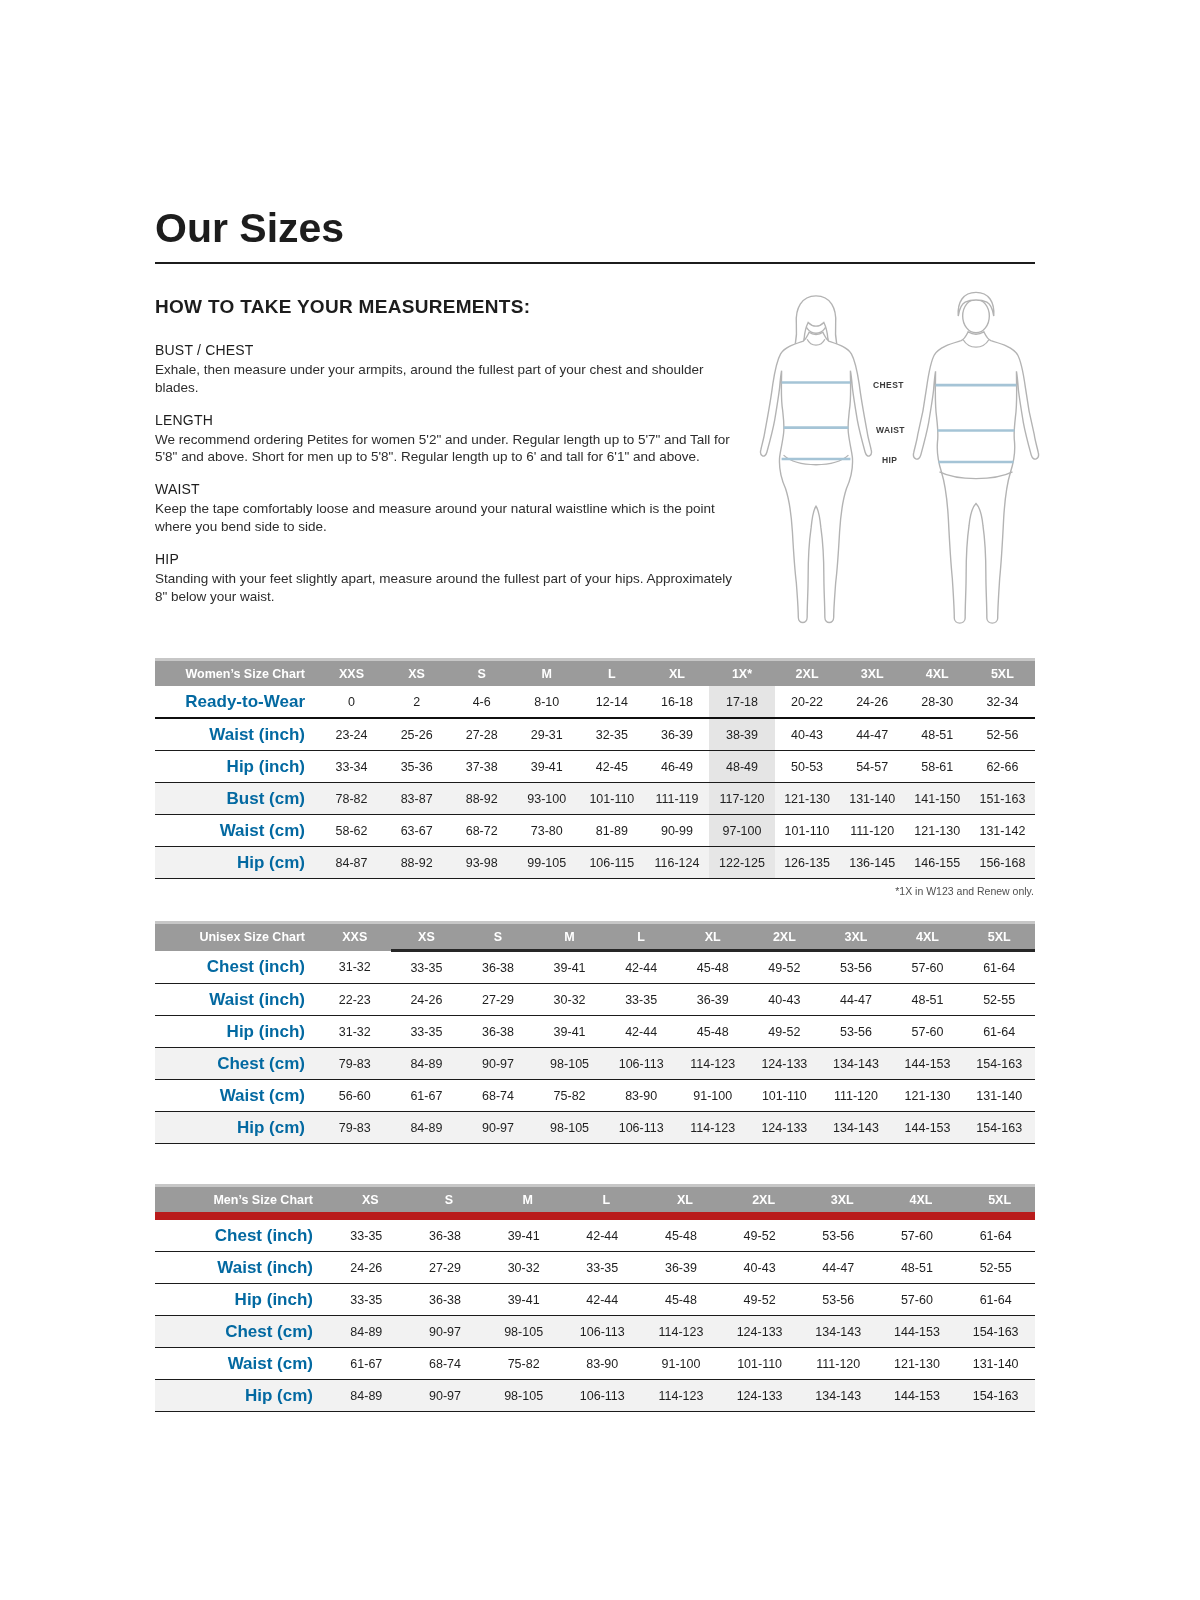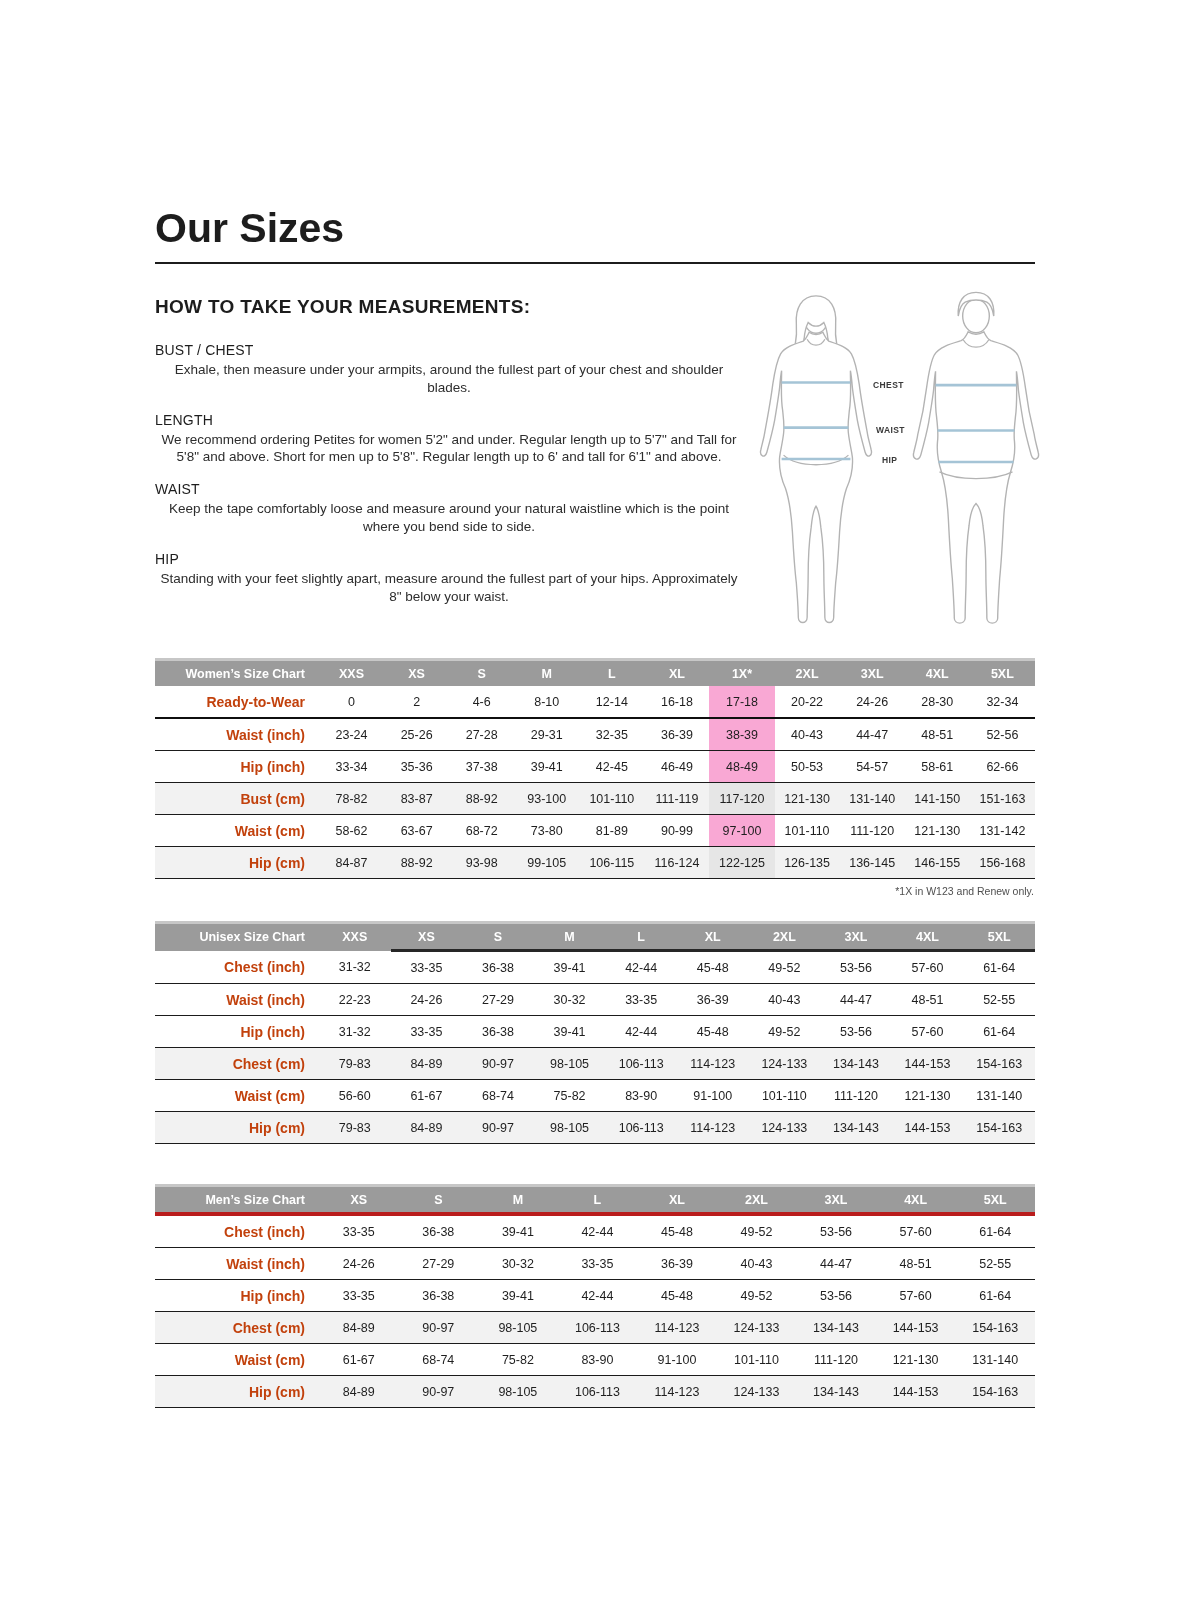--- a/index.html
+++ b/index.html
@@ -7,21 +7,21 @@
     width:1200px;height:1600px;position:relative;
     font-family:"Liberation Sans", sans-serif;color:#232323;overflow:hidden;
   }
   .content{position:absolute;left:155px;top:205px;width:880px;}
   h1{font-size:41px;font-weight:800;margin:0 0 10px 0;color:#1d1d1d;letter-spacing:0px;}
   .rule{border:none;border-top:2px solid #1c1c1c;margin:0 0 32px 0;}
   .howto{font-weight:700;font-size:19px;letter-spacing:.3px;color:#1d1d1d;margin:0;}
   .cols{position:relative;height:282px;margin-top:24px;}
   .meas{width:588px;}
   .sec h3{font-size:14px;font-weight:400;margin:15px 0 3px 0;color:#1d1d1d;letter-spacing:.2px;}
-  .sec p{font-size:13.5px;line-height:1.32;margin:0;color:#2d2d2d;text-align:center;}
+  .sec p{font-size:13.5px;line-height:1.32;margin:0;color:#2d2d2d;}
 
   
   .figures{position:absolute;left:585px;top:-58px;width:310px;height:368px;}
   .fig-label{position:absolute;font-size:8.5px;font-weight:700;color:#3a3a3a;letter-spacing:.4px;}
   .fig-label.chest{left:133px;top:96px;}
   .fig-label.waist{left:136px;top:141px;}
   .fig-label.hip{left:142px;top:171px;}
   .figures svg{position:absolute;}
   .fig-body{fill:#ffffff;stroke:#b3b3b3;stroke-width:1.4;}
   .fig-line{stroke:#a5c4d6;stroke-width:2.6;fill:none;}
@@ -30,29 +30,29 @@
   
   table.size-table{border-collapse:collapse;width:880px;table-layout:fixed;}
   table.size-table thead th{
     background:#9b9b9b;color:#fff;font-size:12.5px;font-weight:700;
     height:25px;border-top:3px solid #c7c7c7;text-align:center;padding:0;
   }
   table.size-table th.label-col{width:150px;text-align:right;padding-right:14px;}
   table.size-table tbody td{
     text-align:center;font-size:12.5px;height:31px;color:#1f1f1f;padding:0;background:#fff;
   }
-  table.size-table tbody td.row-label{font-weight:700;font-size:14px;text-align:right;padding-right:14px;color:#c2410c;}
+  table.size-table tbody td.row-label{font-weight:700;font-size:17px;text-align:right;padding-right:14px;color:#0369a1;}
   table.size-table tbody tr + tr td{border-top:1px solid #1b1b1b;}
   table.size-table tbody tr.divider td{border-bottom:2px solid #0f0f0f;}
   table.size-table tbody tr:last-child td{border-bottom:1px solid #1b1b1b;}
   table.size-table tbody tr.shaded td{background:#f2f2f2;}
-  table.size-table tbody td.hl{background:#f9a8d4;}
+  table.size-table tbody td.hl{background:#e5e5e5;}
   table.size-table tbody tr.shaded td.hl{background:#e6e6e6;}
   #table-1 thead th:nth-child(n+3){border-bottom:3px solid #262626;}
-  #table-2 thead th{border-bottom:4px solid #b91c1c;}
+  #table-2 thead th{border-bottom:8px solid #b91c1c;padding-left:8px;}
   #table-0{margin-top:34px;}
   #table-1{margin-top:24px;}
   #table-2{margin-top:40px;}
   .footnote{text-align:right;font-size:10.5px;color:#4f4f4f;margin:6px 1px 0 0;}
 </style>
 </head>
 <body>
 
 <div class="content">
   <h1>Our Sizes</h1>

